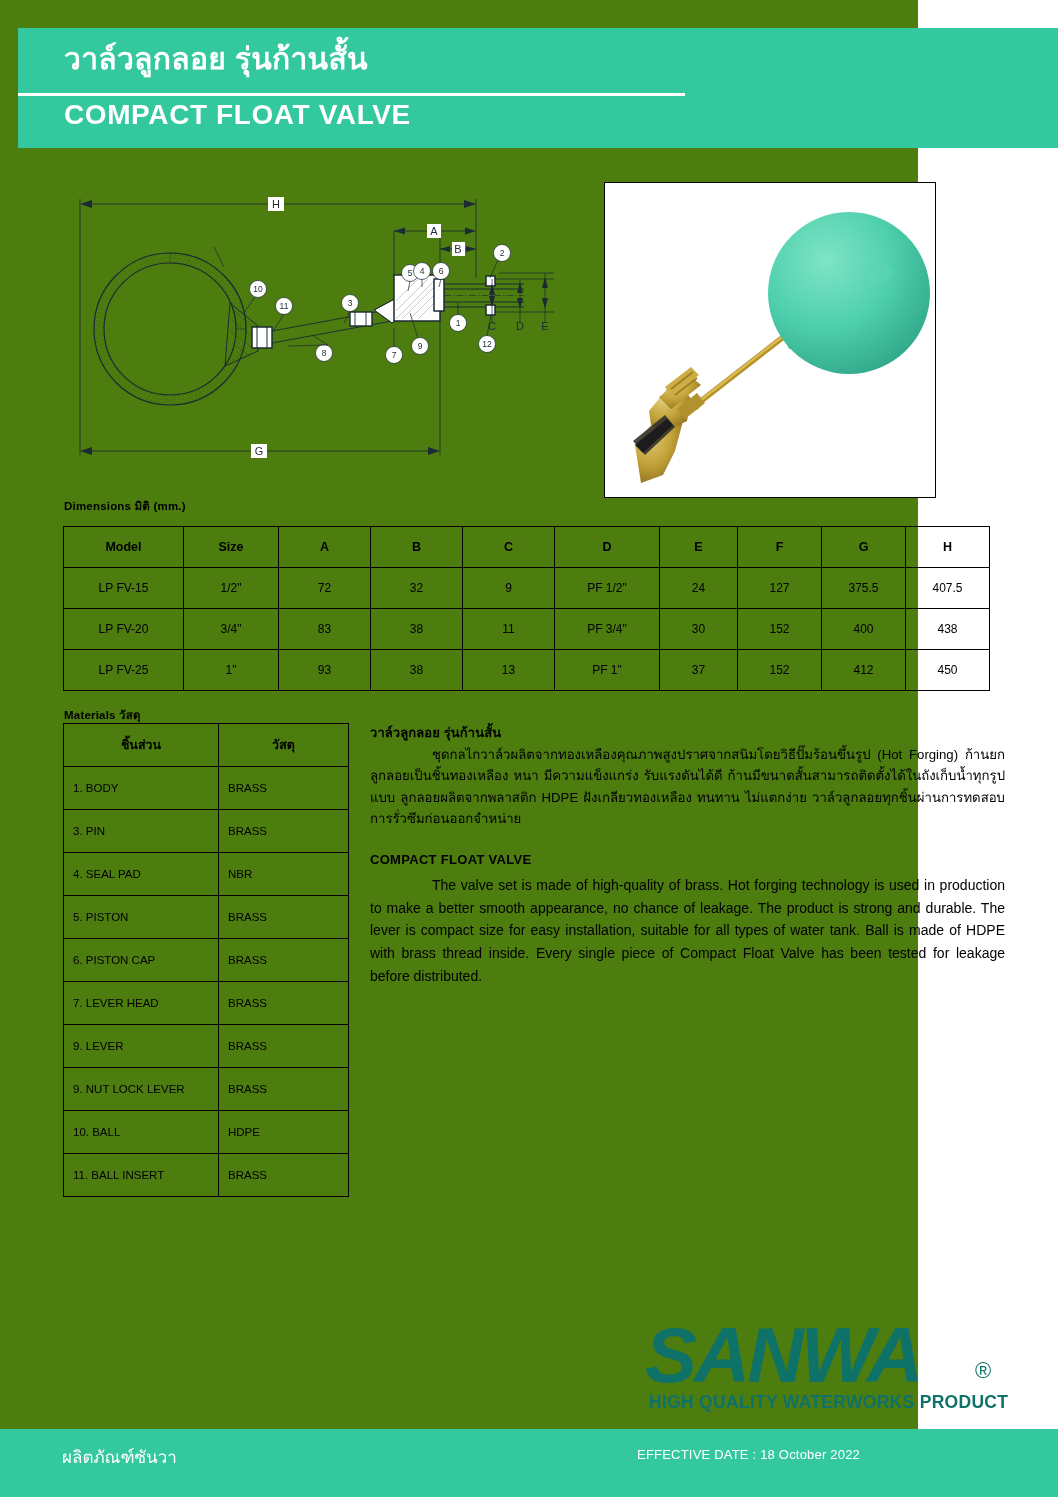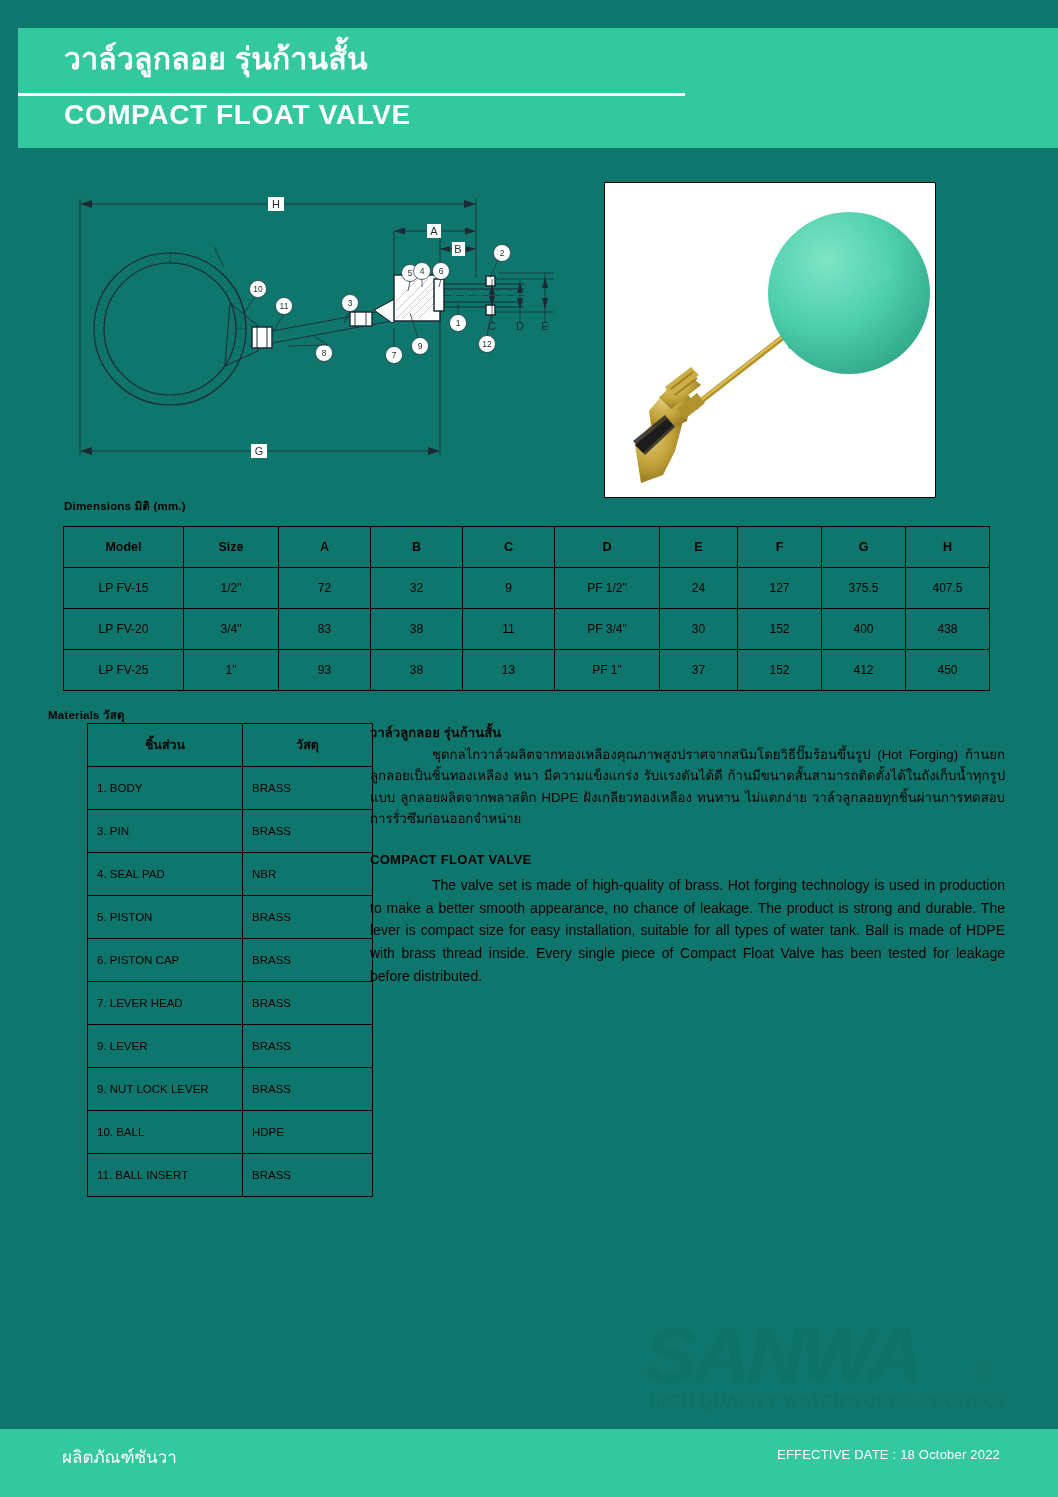--- a/index.html
+++ b/index.html
@@ -2,21 +2,21 @@
 <html><head>
 <meta charset="utf-8">
 <style>
   * { box-sizing: border-box; margin: 0; padding: 0; }
   html, body {
     width: 1058px; height: 1497px;
     background: #ffffff;
     font-family: "Liberation Sans", "DejaVu Sans", sans-serif;
     overflow: hidden;
   }
-  .page { position: relative; width: 1058px; height: 1497px; background:#0f766e; }
+  .page { position: relative; width: 918px; height: 1497px; background:#4d7c0f; }
 
   
   .header-band {
     position: absolute; left: 18px; top: 28px;
     width: 1040px; height: 120px;
     background: #33c89e;
   }
   .header-thai {
     position: absolute; left: 64px; top: 44px;
     font-size: 30px; font-weight: bold; color: #ffffff;
@@ -49,21 +49,21 @@
   }
   .photo-frame svg { display:block; }
 
   
   .caption {
     position: absolute;
     font-size: 11.5px; font-weight: bold; color: #000;
     letter-spacing: 0.2px;
   }
   .cap-dim { left: 64px; top: 497px; }
-  .cap-mat { left: 48px; top: 706px; }
+  .cap-mat { left: 64px; top: 706px; }
 
   
   .dim-table {
     position: absolute; left: 63px; top: 526px;
     width: 926px;
     border-collapse: collapse;
     table-layout: fixed;
   }
   .dim-table th, .dim-table td {
     border: 1.6px solid #000;
@@ -85,21 +85,20 @@
   .dim-table col.c-f     { width: 84px; }
   .dim-table col.c-g     { width: 84px; }
   .dim-table col.c-h     { width: 84px; }
 
   
   .mat-table {
     position: absolute; left: 63px; top: 723px;
     width: 285px;
     border-collapse: collapse;
     table-layout: fixed;
-    margin-left: 24px;
   }
   .mat-table th, .mat-table td {
     border: 1.6px solid #000;
     font-size: 11.5px;
     color: #000;
     height: 43px;
     padding: 0 9px;
   }
   .mat-table th { font-weight: bold; text-align: center; font-size: 12.5px; }
   .mat-table td { text-align: left; }

